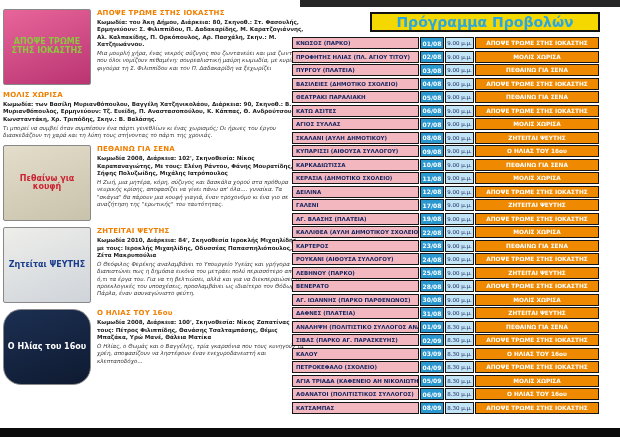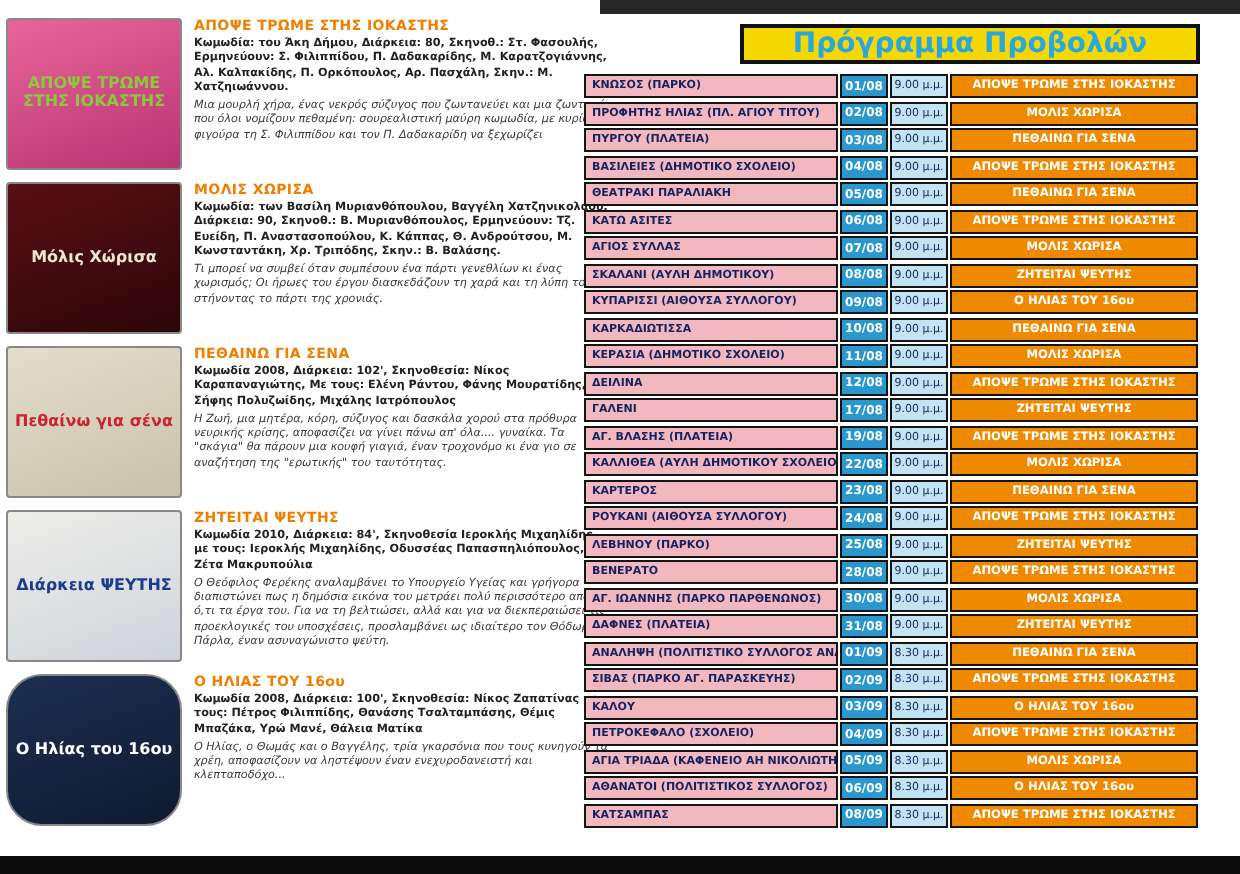--- a/index.html
+++ b/index.html
@@ -54,44 +54,41 @@
           <span class="poster-title" style="color: rgb(141, 198, 63);">ΑΠΟΨΕ ΤΡΩΜΕ ΣΤΗΣ ΙΟΚΑΣΤΗΣ</span>
         </div>
         <div class="info">
           <h3>ΑΠΟΨΕ ΤΡΩΜΕ ΣΤΗΣ ΙΟΚΑΣΤΗΣ</h3>
           <p class="credits">Κωμωδία: του Άκη Δήμου, Διάρκεια: 80, Σκηνοθ.: Στ. Φασουλής, Ερμηνεύουν: Σ. Φιλιππίδου, Π. Δαδακαρίδης, Μ. Καρατζογιάννης, Αλ. Καλπακίδης, Π. Ορκόπουλος, Αρ. Πασχάλη, Σκην.: Μ. Χατζηιωάννου.</p>
           <p class="synopsis">Μια μουρλή χήρα, ένας νεκρός σύζυγος που ζωντανεύει και μια ζωντανή που όλοι νομίζουν πεθαμένη: σουρεαλιστική μαύρη κωμωδία, με κυρίαρχη φιγούρα τη Σ. Φιλιππίδου και τον Π. Δαδακαρίδη να ξεχωρίζει</p>
         </div>
       </section>
 
       <section class="movie">
-        <div class="poster" style="background: linear-gradient(160deg, rgb(90, 15, 22), rgb(43, 6, 8));">
-          <span class="poster-title" style="color: rgb(240, 230, 208);">Μόλις Χώρισα</span>
-        </div>
         <div class="info">
           <h3>ΜΟΛΙΣ ΧΩΡΙΣΑ</h3>
           <p class="credits">Κωμωδία: των Βασίλη Μυριανθόπουλου, Βαγγέλη Χατζηνικολάου, Διάρκεια: 90, Σκηνοθ.: Β. Μυριανθόπουλος, Ερμηνεύουν: Τζ. Ευείδη, Π. Αναστασοπούλου, Κ. Κάππας, Θ. Ανδρούτσου, Μ. Κωνσταντάκη, Χρ. Τριπόδης, Σκην.: Β. Βαλάσης.</p>
           <p class="synopsis">Τι μπορεί να συμβεί όταν συμπέσουν ένα πάρτι γενεθλίων κι ένας χωρισμός; Οι ήρωες του έργου διασκεδάζουν τη χαρά και τη λύπη τους στήνοντας το πάρτι της χρονιάς.</p>
         </div>
       </section>
 
       <section class="movie">
         <div class="poster" style="background: linear-gradient(160deg, rgb(227, 221, 203), rgb(201, 194, 171));">
-          <span class="poster-title" style="color: rgb(204, 34, 51);">Πεθαίνω για σένα</span>
+          <span class="poster-title" style="color: rgb(204, 34, 51);">Πεθαίνω για κουφή</span>
         </div>
         <div class="info">
           <h3>ΠΕΘΑΙΝΩ ΓΙΑ ΣΕΝΑ</h3>
           <p class="credits">Κωμωδία 2008, Διάρκεια: 102', Σκηνοθεσία: Νίκος Καραπαναγιώτης, Με τους: Ελένη Ράντου, Φάνης Μουρατίδης, Σήφης Πολυζωίδης, Μιχάλης Ιατρόπουλος</p>
           <p class="synopsis">Η Ζωή, μια μητέρα, κόρη, σύζυγος και δασκάλα χορού στα πρόθυρα νευρικής κρίσης, αποφασίζει να γίνει πάνω απ' όλα.... γυναίκα. Τα "σκάγια" θα πάρουν μια κουφή γιαγιά, έναν τροχονόμο κι ένα γιο σε αναζήτηση της "ερωτικής" του ταυτότητας.</p>
         </div>
       </section>
 
       <section class="movie">
         <div class="poster" style="background: linear-gradient(160deg, rgb(238, 238, 234), rgb(207, 212, 218));">
-          <span class="poster-title" style="color: rgb(26, 60, 140);">Διάρκεια ΨΕΥΤΗΣ</span>
+          <span class="poster-title" style="color: rgb(26, 60, 140);">Ζητείται ΨΕΥΤΗΣ</span>
         </div>
         <div class="info">
           <h3>ΖΗΤΕΙΤΑΙ ΨΕΥΤΗΣ</h3>
           <p class="credits">Κωμωδία 2010, Διάρκεια: 84', Σκηνοθεσία Ιεροκλής Μιχαηλίδης, με τους: Ιεροκλής Μιχαηλίδης, Οδυσσέας Παπασπηλιόπουλος, Ζέτα Μακρυπούλια</p>
           <p class="synopsis">Ο Θεόφιλος Φερέκης αναλαμβάνει το Υπουργείο Υγείας και γρήγορα διαπιστώνει πως η δημόσια εικόνα του μετράει πολύ περισσότερο από ό,τι τα έργα του. Για να τη βελτιώσει, αλλά και για να διεκπεραιώσει τις προεκλογικές του υποσχέσεις, προσλαμβάνει ως ιδιαίτερο τον Θόδωρο Πάρλα, έναν ασυναγώνιστο ψεύτη.</p>
         </div>
       </section>
 
       <section class="movie">
         <div class="poster" style="background: linear-gradient(160deg, rgb(28, 47, 82), rgb(14, 26, 48)); border-radius: 18px;">

